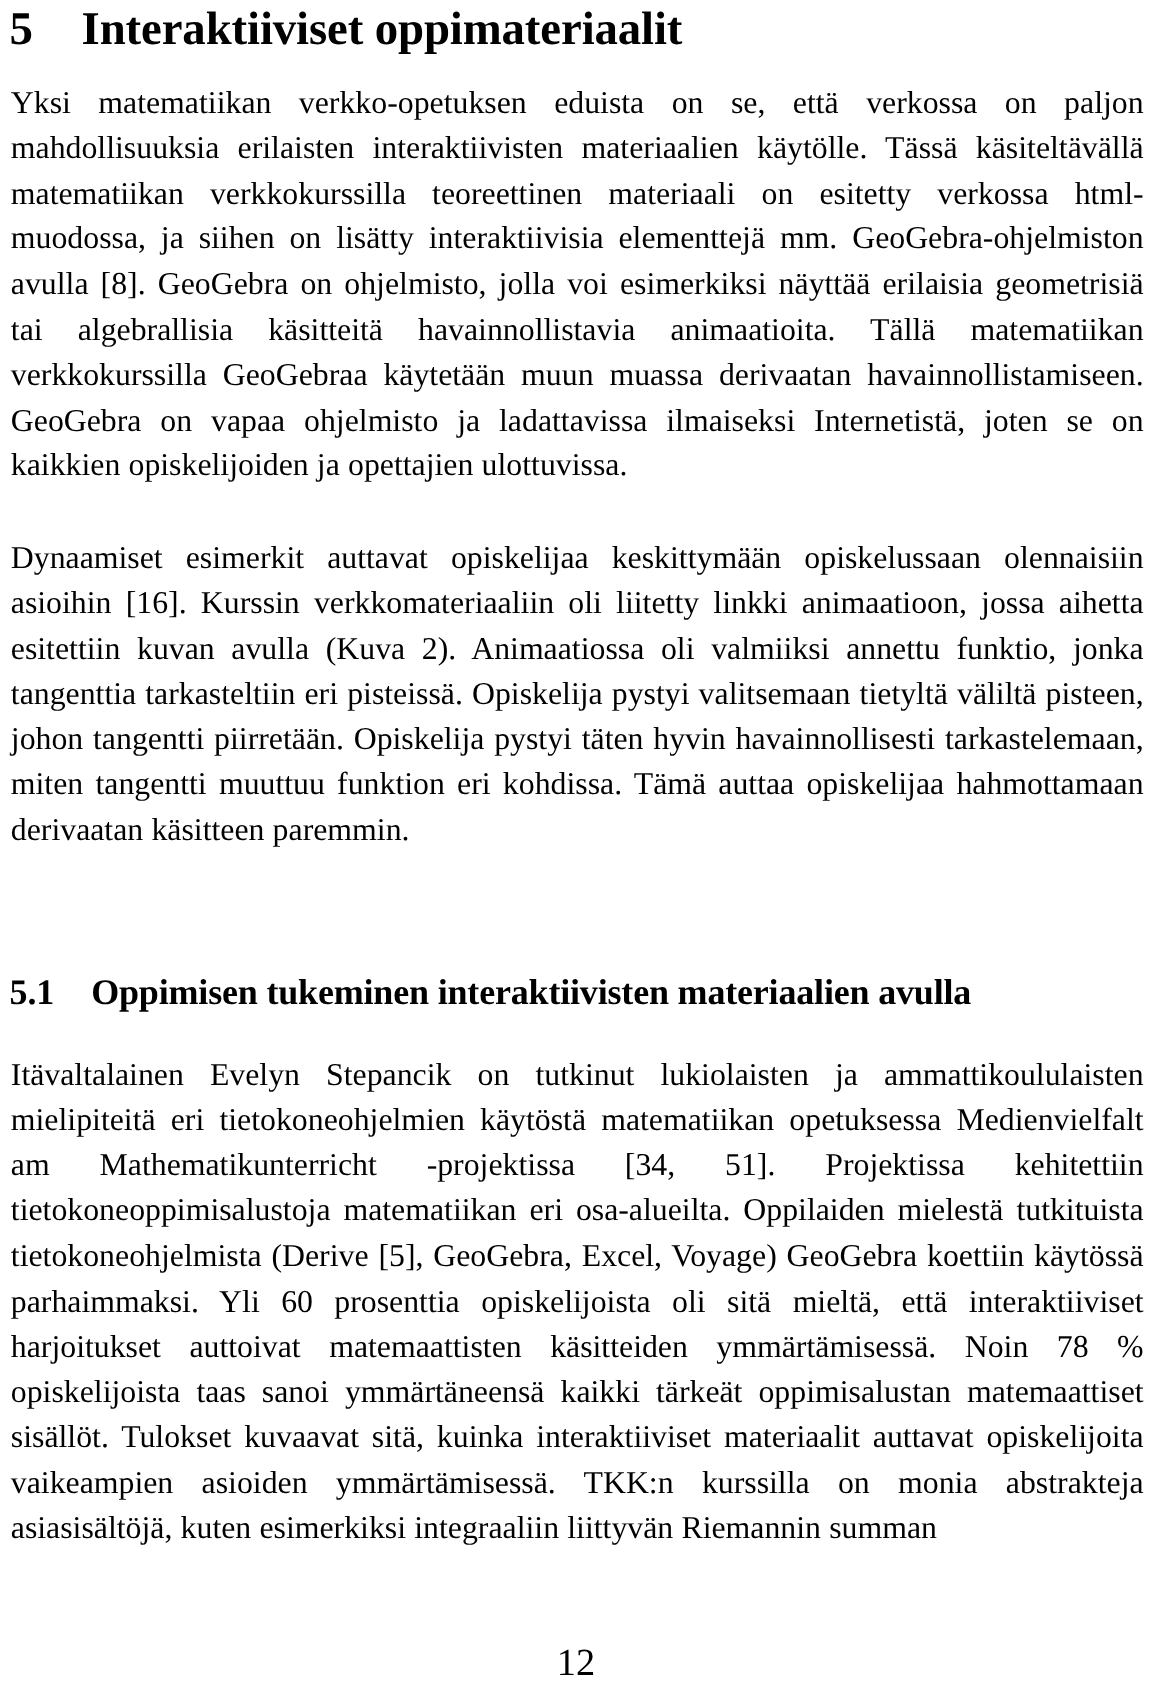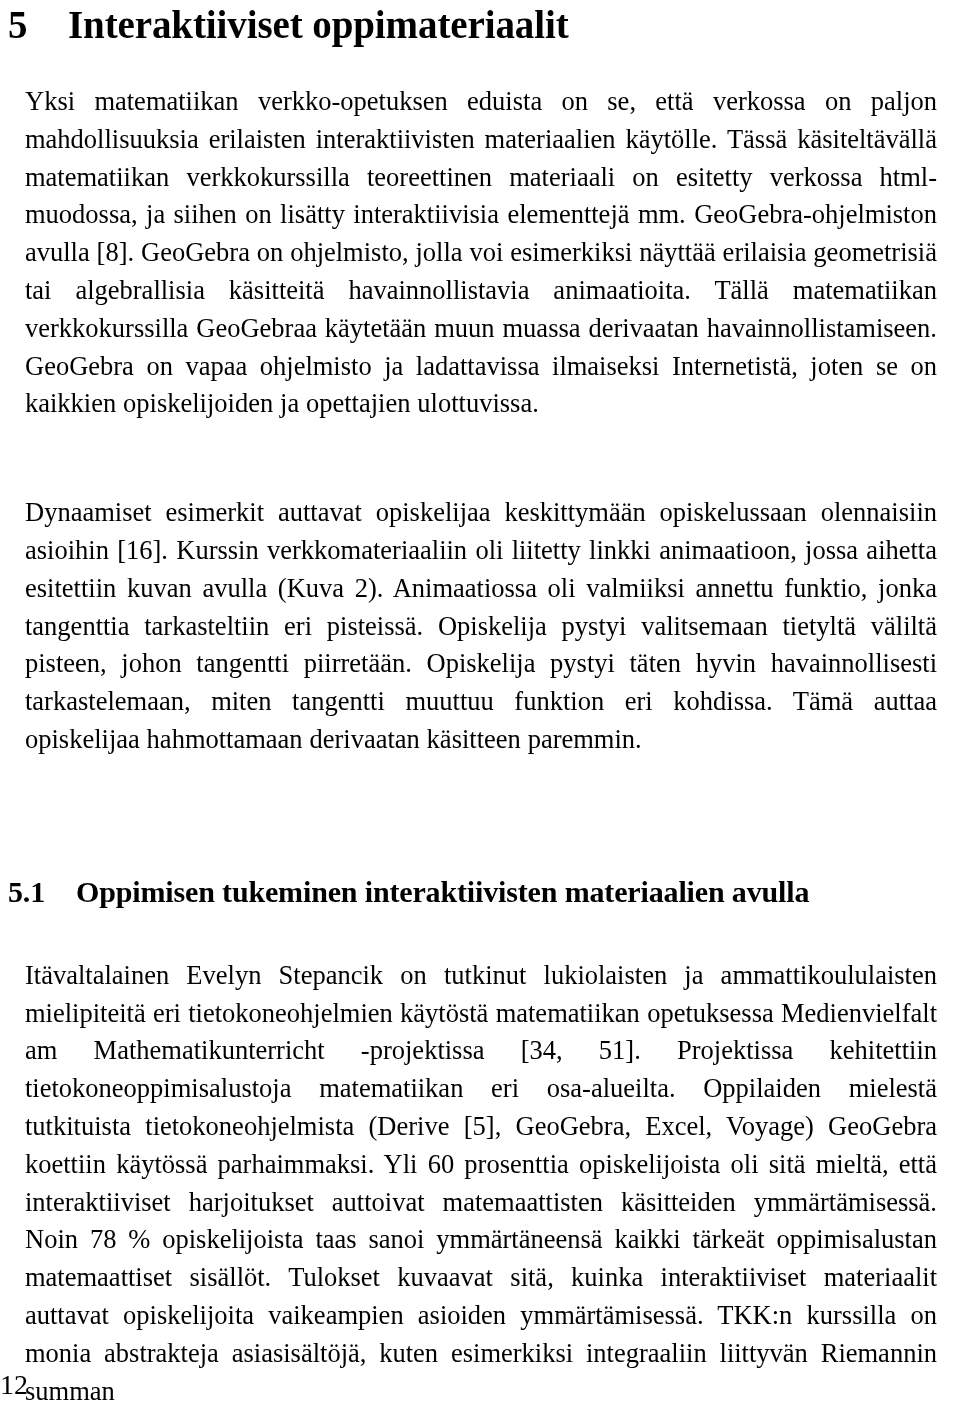--- a/index.html
+++ b/index.html
@@ -68,39 +68,39 @@
     max-width: 828px;
     font-family: Liberation Serif, serif;
   }
 
   
   .body-text {
     font-size: 26.5px;
     line-height: 37.8px;
     text-align: justify;
     text-justify: inter-word;
-    margin: 17px;
+    margin: 1px;
     hyphens: manual;
     word-spacing: 0.2px;
   }
 
   
   .gap-after-section { height: 18px; }
   .gap-between-paras { height: 37px; }
   .gap-before-subsection { height: 96px; }
   .gap-after-subsection { height: 28px; }
 
   
   .page-number {
     position: absolute;
     left: 0;
     right: 0;
     bottom: 16px;
-    text-align: left;
-    font-size: 28px;
+    text-align: center;
+    font-size: 32px;
     line-height: 30px;
     font-family: "Liberation Serif", "DejaVu Serif", serif;
   }
 </style>
 </head>
 <body>
 
 <div class="page">
 
   <h1 class="section-heading">

